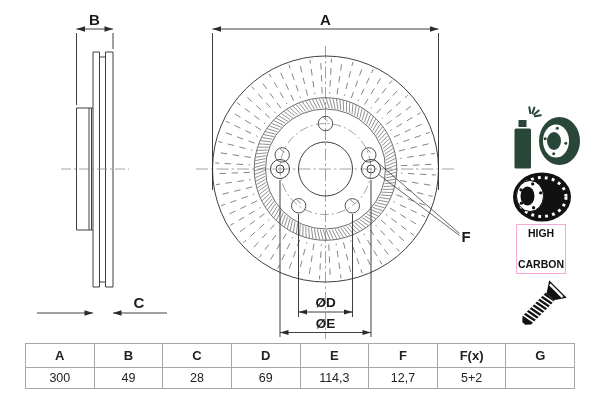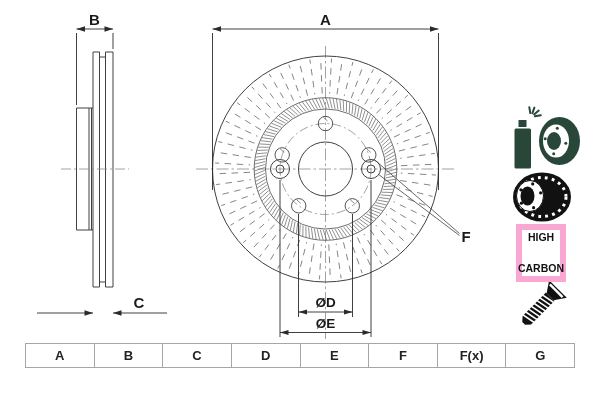--- a/index.html
+++ b/index.html
@@ -1,21 +1,21 @@
 <!DOCTYPE html>
 <html><head>
 <meta charset="utf-8">
 <style>
   html,body{margin:0;padding:0;background:#ffffff;}
   #stage{position:relative;width:600px;height:400px;background:#fff;overflow:hidden;
          font-family:"Liberation Sans",sans-serif;}
   #drawing{position:absolute;left:0;top:0;}
   .dimlabel{font-family:"Liberation Sans",sans-serif;font-weight:700;fill:#1a1a1a;}
-  #high-carbon-box{position:absolute;left:516px;top:224px;width:50px;height:58px;
-      border:6px solid #f9a8d4;box-sizing:border-box;display:flex;flex-direction:column;
+  #high-carbon-box{position:absolute;left:516px;top:224px;width:50px;height:50px;
+      border:1px solid #f9a8d4;box-sizing:border-box;display:flex;flex-direction:column;
       align-items:center;justify-content:center;gap:18px;}
   #high-carbon-box span{font-size:10.5px;font-weight:700;color:#111;line-height:1.2;letter-spacing:0;}
   #spec-table{position:absolute;left:25px;top:343px;width:550px;border-collapse:collapse;table-layout:fixed;}
   #spec-table td,#spec-table th{border:1px solid #a6a6a6;text-align:center;vertical-align:middle;
       color:#222;padding:0;overflow:hidden;white-space:nowrap;}
   #spec-table th{height:23px;font-size:13px;font-weight:700;}
   #spec-table td{height:20px;font-size:12.5px;font-weight:400;}
 </style>
 </head>
 <body>
@@ -402,16 +402,26 @@
         <tr>
     <th>A</th>
     <th>B</th>
     <th>C</th>
     <th>D</th>
     <th>E</th>
     <th>F</th>
     <th>F(x)</th>
     <th>G</th>
   </tr>
+  <tr>
+    <td>300</td>
+    <td>49</td>
+    <td>28</td>
+    <td>69</td>
+    <td>114,3</td>
+    <td>12,7</td>
+    <td>5+2</td>
+    <td></td>
+  </tr>
 </tbody>
     </table>
 
 </div>
 
 </body></html>

